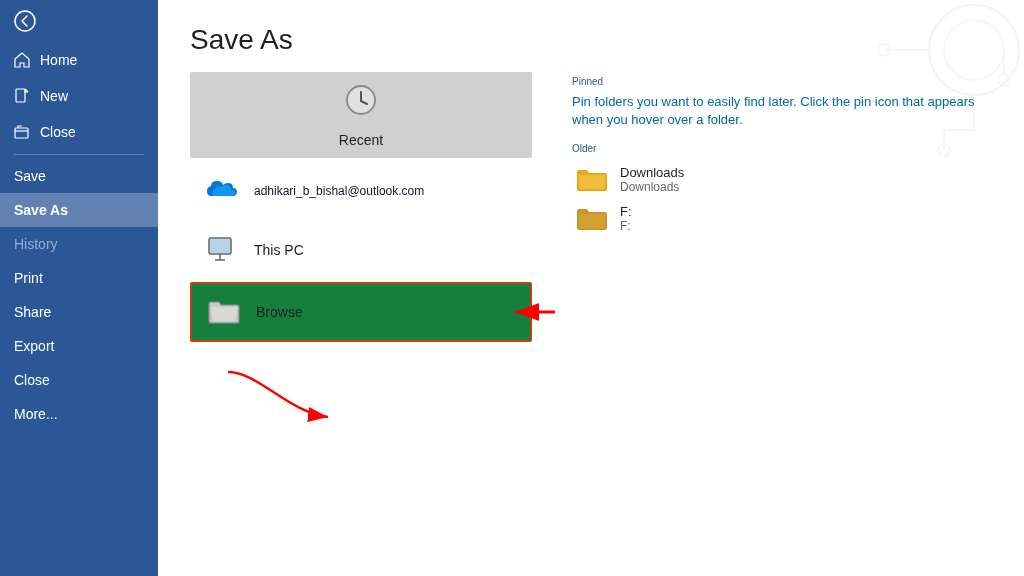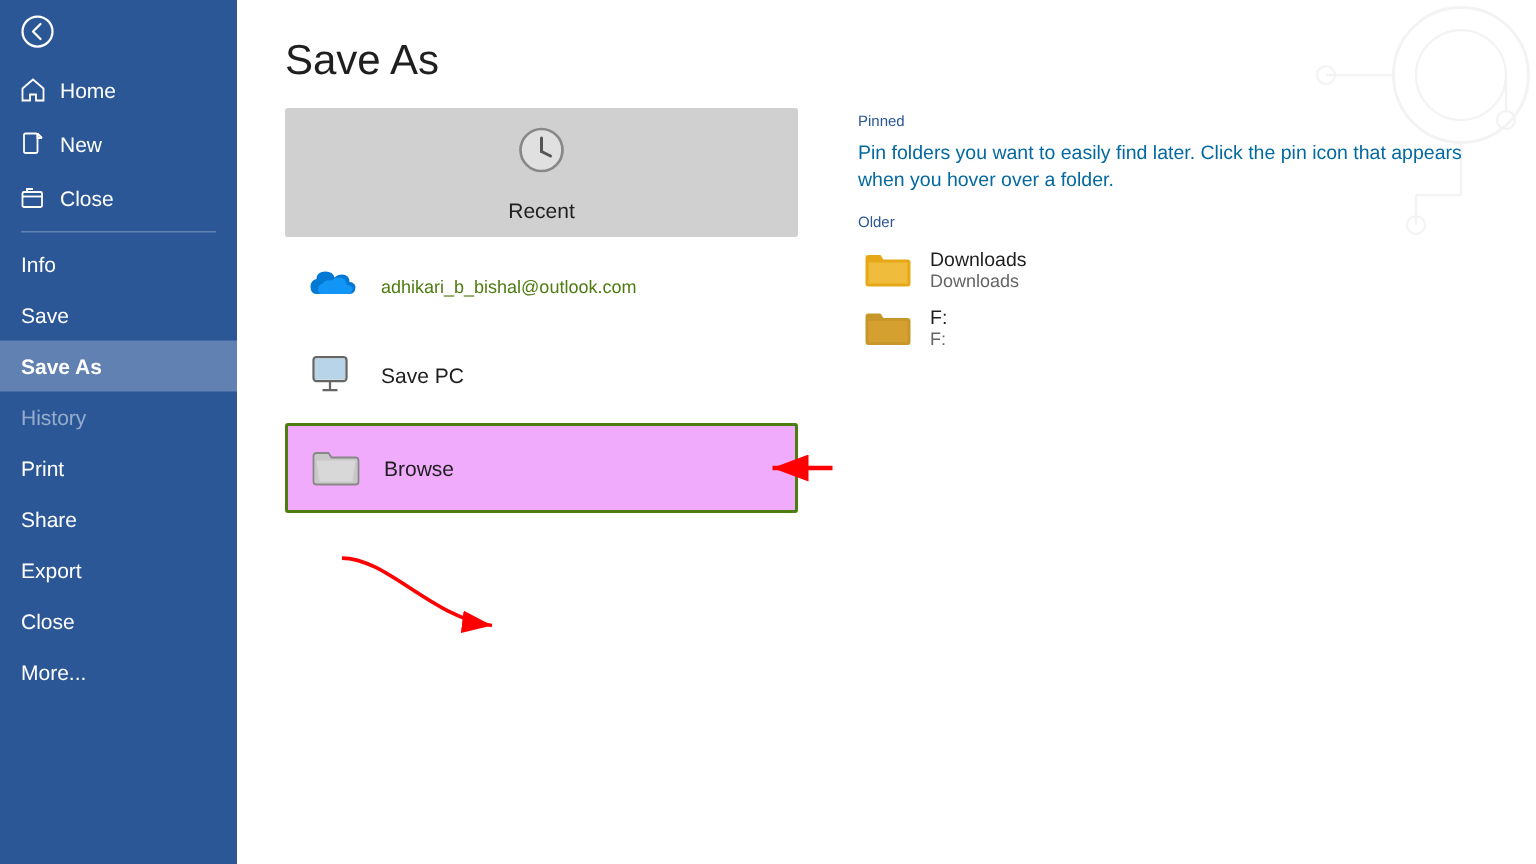--- a/index.html
+++ b/index.html
@@ -86,37 +86,37 @@
       align-items: center;
       padding: 10px 14px;
       cursor: pointer;
       border-radius: 2px;
       gap: 14px;
       font-size: 14px;
       color: #1f1f1f;
     }
     .location-item.highlighted { background: #d0d0d0; flex-direction: column; }
     .location-item.browse-item {
-      border: 2px solid #4d7c0f;
-      background: #f0abfc;
+      border: 2px solid #c2410c;
+      background: #15803d;
       text-align: right;
     }
 
     .location-icon {
       width: 36px;
       height: 36px;
       display: flex;
       align-items: center;
       justify-content: center;
       flex-shrink: 0;
     }
 
     .location-text { display: flex; flex-direction: column; }
     .location-name { font-size: 14px; color: #1f1f1f; }
-    .location-sub { font-size: 12px; color: #4d7c0f; margin-top: 1px; }
+    .location-sub { font-size: 12px; color: #0f172a; margin-top: 1px; }
 
     
     .folders-panel {
       flex: 1;
       padding: 0 24px;
       overflow-y: auto;
     }
 
     .folders-section-title {
       font-size: 10px;
@@ -188,23 +188,20 @@
     <svg width="16" height="16" viewBox="0 0 16 16" fill="none">
       <rect x="1" y="4" width="13" height="10" rx="1" stroke="#fff" stroke-width="1.2"></rect>
       <path d="M1 7h13" stroke="#fff" stroke-width="1.2"></path>
       <path d="M4 4V2h4" stroke="#fff" stroke-width="1.2"></path>
     </svg>
     <span>Close</span>
   </div>
 
   <hr class="sidebar-divider">
 
-  <div class="sidebar-text-item">
-    <span>Info</span>
-  </div>
   <div class="sidebar-text-item">
     <span>Save</span>
   </div>
   <div class="sidebar-text-item active">
     <span>Save As</span>
   </div>
   <div class="sidebar-text-item dimmed">
     <span>History</span>
   </div>
   <div class="sidebar-text-item">
@@ -273,21 +270,21 @@
       <div class="location-item">
         <div class="location-icon">
           <svg width="30" height="28" viewBox="0 0 30 28" fill="none">
             <rect x="2" y="2" width="22" height="16" rx="2" stroke="#666" stroke-width="1.5" fill="#e8e8e8"></rect>
             <line x1="13" y1="18" x2="13" y2="24" stroke="#666" stroke-width="1.5"></line>
             <line x1="8" y1="24" x2="18" y2="24" stroke="#666" stroke-width="1.5"></line>
             <rect x="3" y="3" width="20" height="14" fill="#b8d4e8"></rect>
           </svg>
         </div>
         <div class="location-text">
-          <span class="location-name">Save PC</span>
+          <span class="location-name">This PC</span>
         </div>
       </div>
 
 
       <div class="location-item browse-item" style="position:relative;">
         <div class="location-icon">
           <svg width="34" height="28" viewBox="0 0 34 28" fill="none">
             <path d="M2 6 Q2 4 4 4 L12 4 L14 7 L30 7 Q32 7 32 9 L32 23 Q32 25 30 25 L4 25 Q2 25 2 23Z" fill="#c8c8c8" stroke="#888" stroke-width="1.2"></path>
             <path d="M4 9 L30 9 L28 23 L6 23Z" fill="#d8d8d8"></path>
           </svg>

